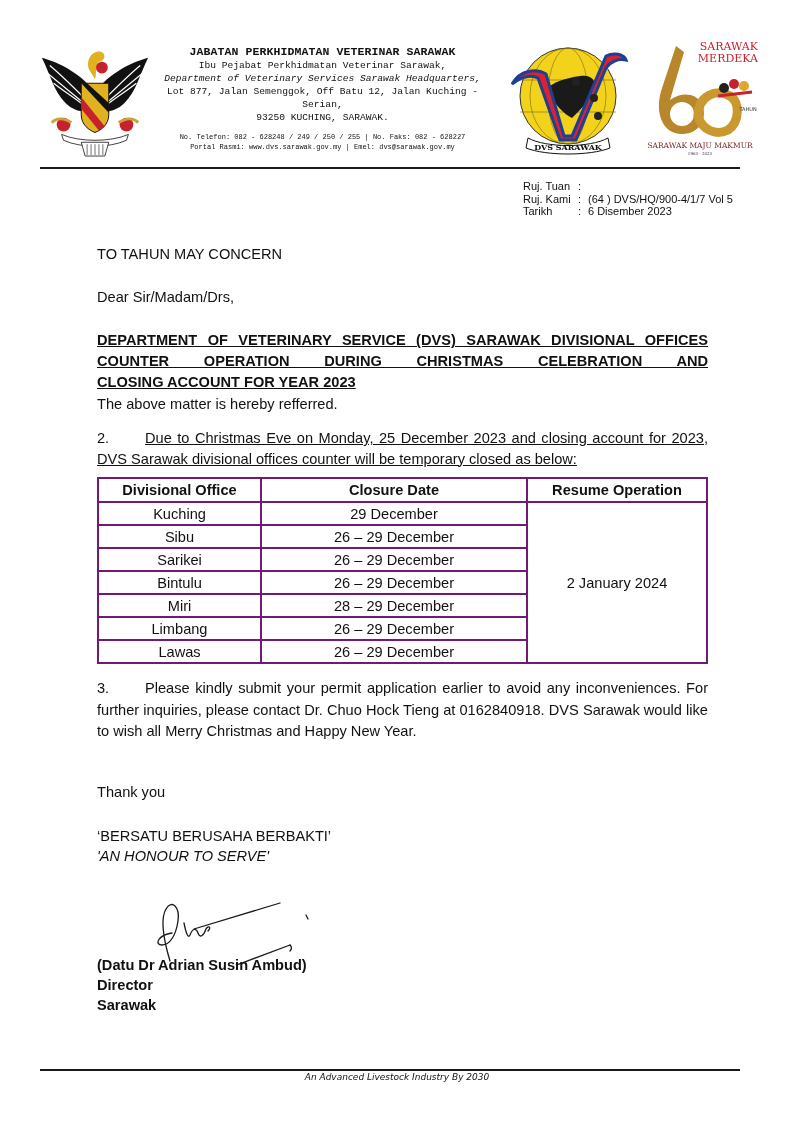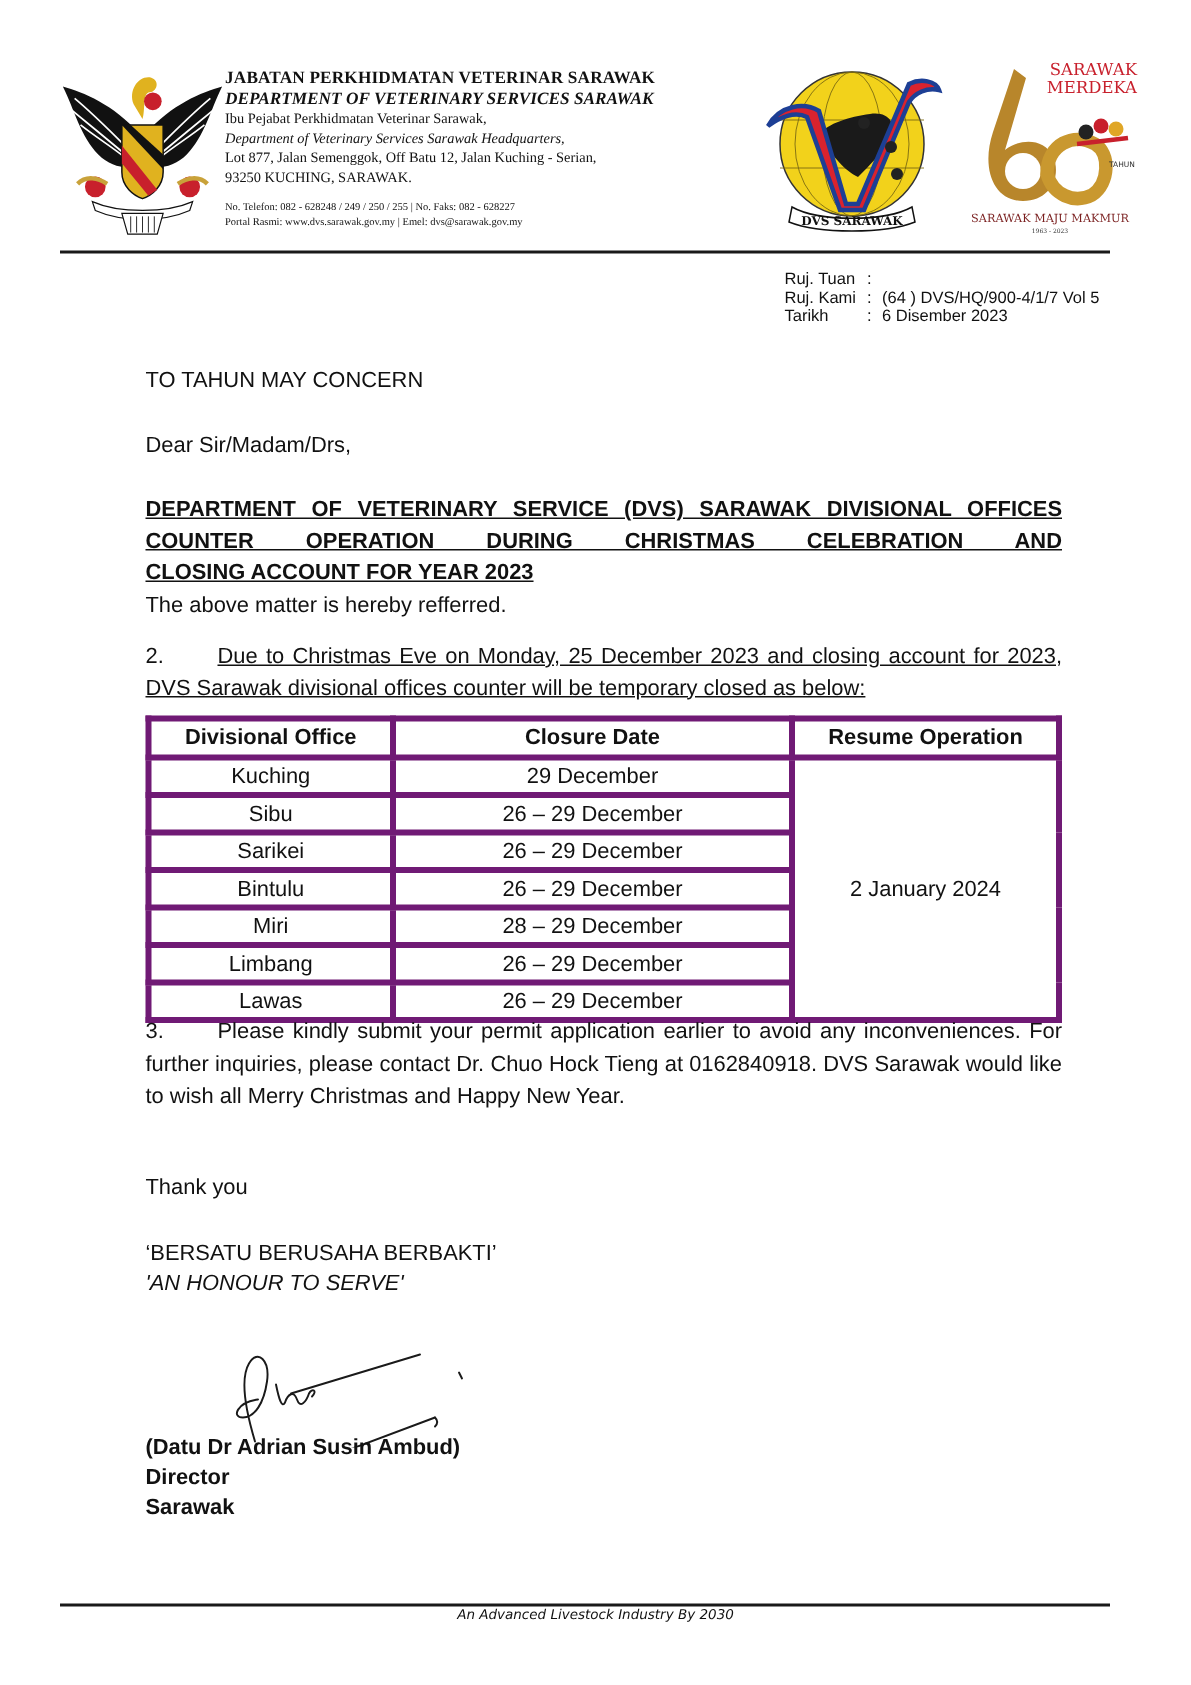--- a/index.html
+++ b/index.html
@@ -1,21 +1,21 @@
 <!DOCTYPE html>
 <html><head>
   <meta charset="utf-8">
   <style>
     html, body { margin: 0; padding: 0; background: #ffffff; }
     body { width: 794px; height: 1123px; position: relative; overflow: hidden; color: #111; font-family: "Liberation Sans", sans-serif; }
     .abs { position: absolute; }
 
     
     .crest { left: 36px; top: 40px; width: 118px; height: 118px; }
-    .head-text { left: 150px; top: 45px; width: 345px; font-family: Liberation Serif, serif; }
+    .head-text { left: 150px; top: 45px; width: 345px; text-align: center; font-family: Liberation Mono, monospace; }
     .head-text .l1 { font-size: 11.5px; font-weight: bold; letter-spacing: 0.1px; line-height: 14px; }
     .head-text .l2 { font-size: 11.5px; font-weight: bold; font-style: italic; line-height: 14px; }
     .head-text .l3, .head-text .l4, .head-text .l5, .head-text .l6 { font-size: 9.6px; line-height: 13px; }
     .head-text .l4 { font-style: italic; }
     .head-text .contact { margin-top: 9px; font-size: 7px; line-height: 9.5px; }
     .dvs-logo { left: 506px; top: 40px; width: 124px; height: 118px; }
     .merdeka { left: 636px; top: 38px; width: 128px; height: 118px; }
     .rule-top { left: 40px; top: 167px; width: 700px; height: 2px; background: #1a1a1a; }
 
     
@@ -28,21 +28,21 @@
     .body { left: 97px; width: 611px; font-size: 14.6px; line-height: 20px; }
     .to { top: 244px; }
     .dear { top: 287px; }
     .subject { top: 330px; font-weight: bold; text-decoration: underline; text-align: justify; line-height: 21px; }
     .subject .last { text-align-last: left; }
     .refer { top: 394px; }
     .p2 { top: 428px; text-align: justify; line-height: 20.5px; text-decoration: underline; }
     .p2 .num, .p3 .num { display: inline-block; width: 48px; }
 
     table.closure { position: absolute; left: 97px; top: 477px; width: 611px; border-collapse: collapse; font-size: 14.6px; }
-    table.closure th, table.closure td { border: 4px solid #701a75; text-align: center; padding: 0; height: 21px; line-height: 20px; }
+    table.closure th, table.closure td { border: 2px solid #701a75; text-align: center; padding: 0; height: 21px; line-height: 20px; }
     table.closure th { font-weight: bold; height: 22px; }
     table.closure col.c1 { width: 163px; }
     table.closure col.c2 { width: 266px; }
 
     .p3 { top: 678px; text-align: justify; line-height: 21.5px; }
     .thanks { top: 782px; }
     .motto { top: 826px; font-weight: normal; line-height: 20px; }
     .motto .en { font-style: italic; }
     .sig { left: 140px; top: 895px; width: 170px; height: 70px; }
     .signer { top: 955px; font-weight: bold; line-height: 20px; }
@@ -80,21 +80,20 @@
 
     <path d="M26 96 C44 104 76 104 94 96 L92 102 C74 110 46 110 28 102 Z" fill="#fff" stroke="#111" stroke-width="0.8"></path>
 
     <path d="M46 104 L74 104 L70 118 L50 118 Z" fill="#fff" stroke="#111" stroke-width="0.8"></path>
     <path d="M52 106 L52 117 M56 106 L56 117 M60 106 L60 117 M64 106 L64 117 M68 106 L68 117" stroke="#111" stroke-width="0.6"></path>
   </svg>
 </div>
 
 <div class="abs head-text">
   <div class="l1">JABATAN PERKHIDMATAN VETERINAR SARAWAK</div>
-  <div class="l2">DEPARTMENT OF VETERINARY SERVICES SARAWAK</div>
   <div class="l3">Ibu Pejabat Perkhidmatan Veterinar Sarawak,</div>
   <div class="l4">Department of Veterinary Services Sarawak Headquarters,</div>
   <div class="l5">Lot 877, Jalan Semenggok, Off Batu 12, Jalan Kuching - Serian,</div>
   <div class="l6">93250 KUCHING, SARAWAK.</div>
   <div class="contact">
     <div>No. Telefon: 082 - 628248 / 249 / 250 / 255 | No. Faks: 082 - 628227</div>
     <div>Portal Rasmi: www.dvs.sarawak.gov.my | Emel: dvs@sarawak.gov.my</div>
   </div>
 </div>
 

